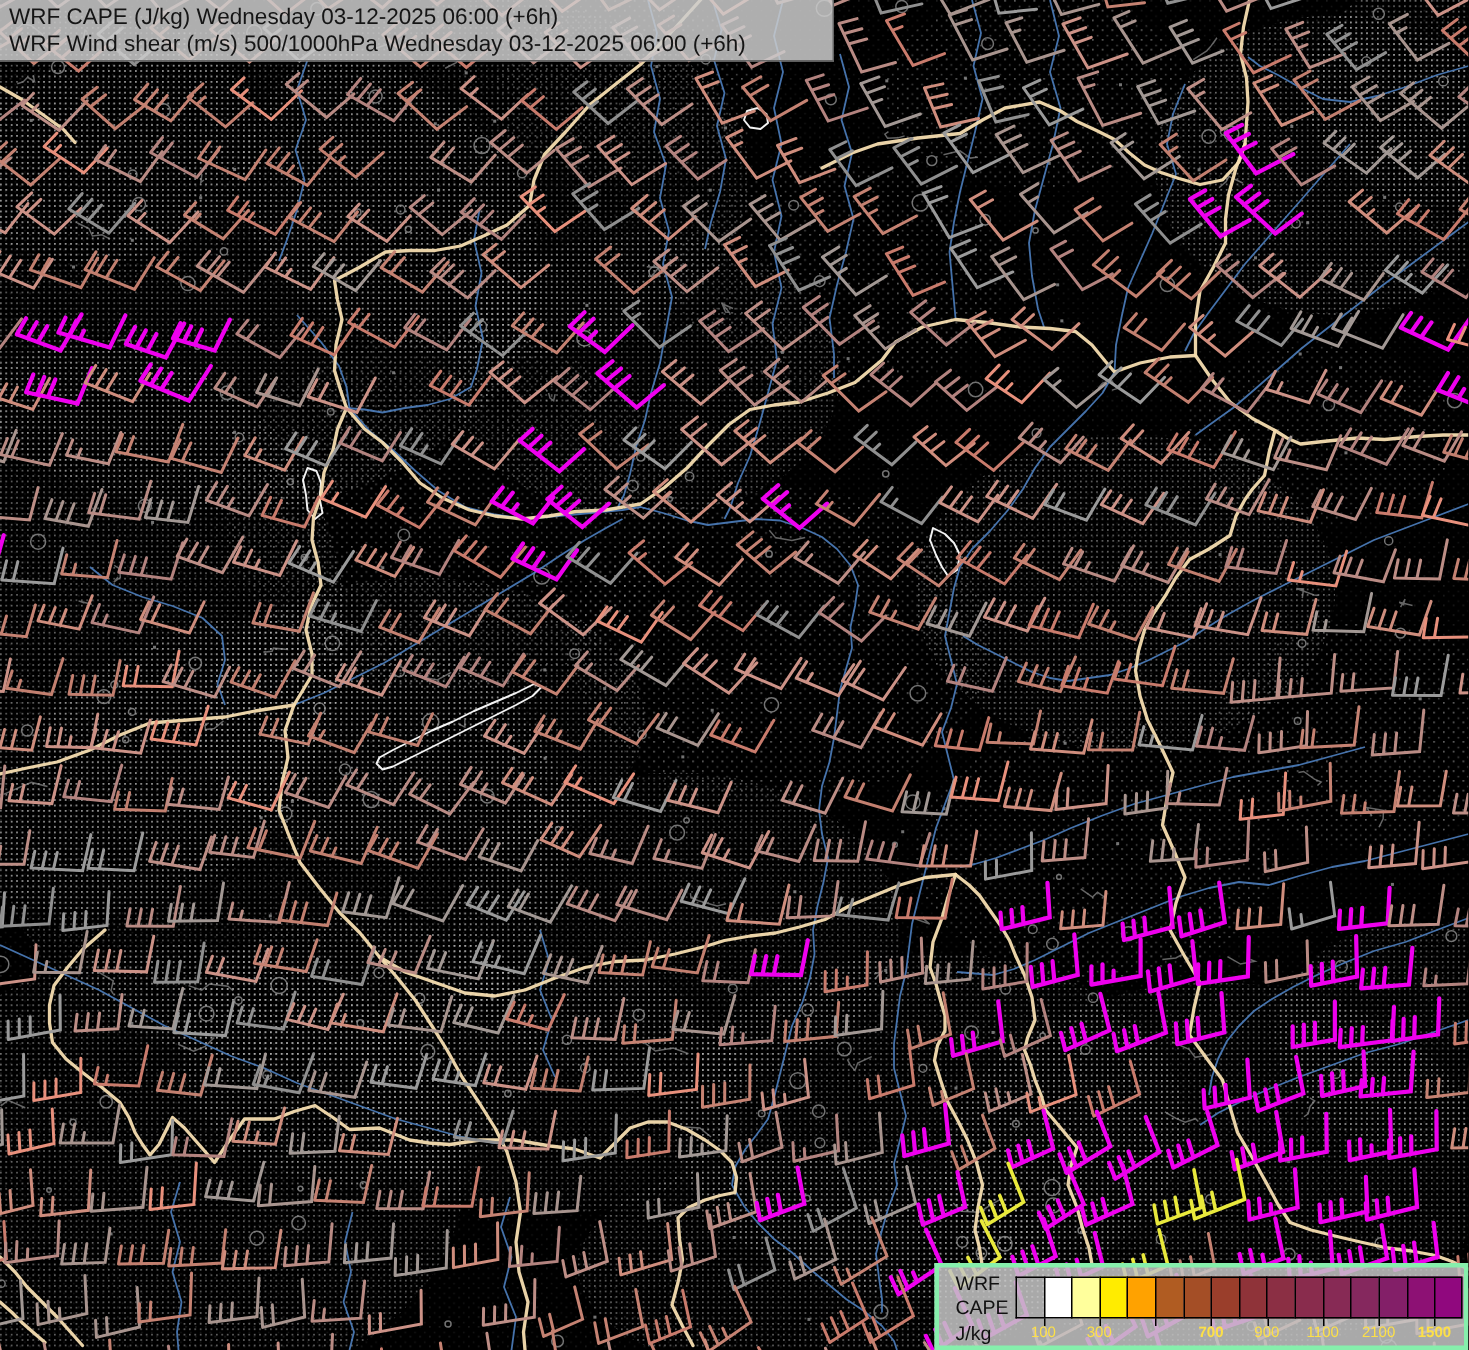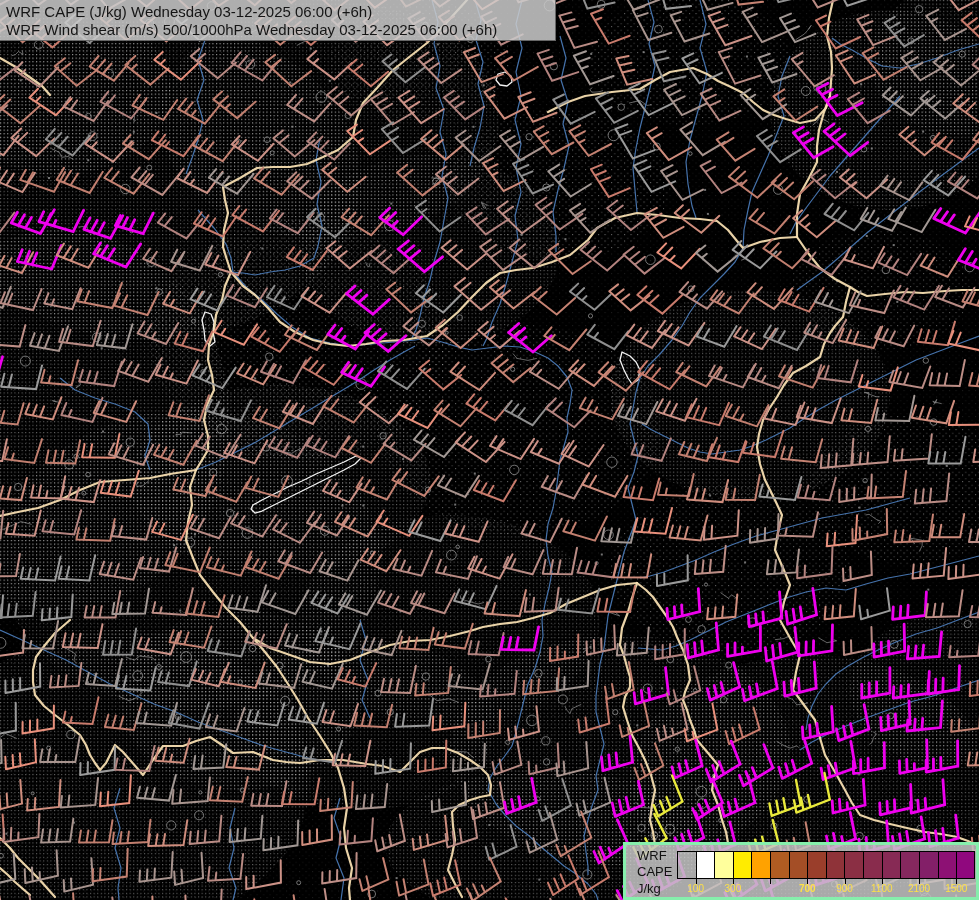--- a/index.html
+++ b/index.html
@@ -1124,16 +1124,16 @@
         <div class="ticklabel" style="left: 144.1px; margin-top: 42px;">500</div>
         <div class="tick" style="left: 181.34px;"></div>
         <div class="ticklabel" style="left: 181.34px; font-weight: bold;">700</div>
         <div class="tick" style="left: 218.58px;"></div>
         <div class="ticklabel" style="left: 218.58px;">900</div>
         <div class="tick" style="left: 255.82px;"></div>
         <div class="ticklabel" style="left: 255.82px;">1100</div>
         <div class="tick" style="left: 293.06px;"></div>
         <div class="ticklabel" style="left: 293.06px;">2100</div>
         <div class="tick" style="left: 330.3px;"></div>
-        <div class="ticklabel" style="left: 330.3px;">1500</div>
+        <div class="ticklabel" style="left: 330.3px; font-weight: bold;">1500</div>
       </div>
   </div>
 </div>
 
 </body></html>

